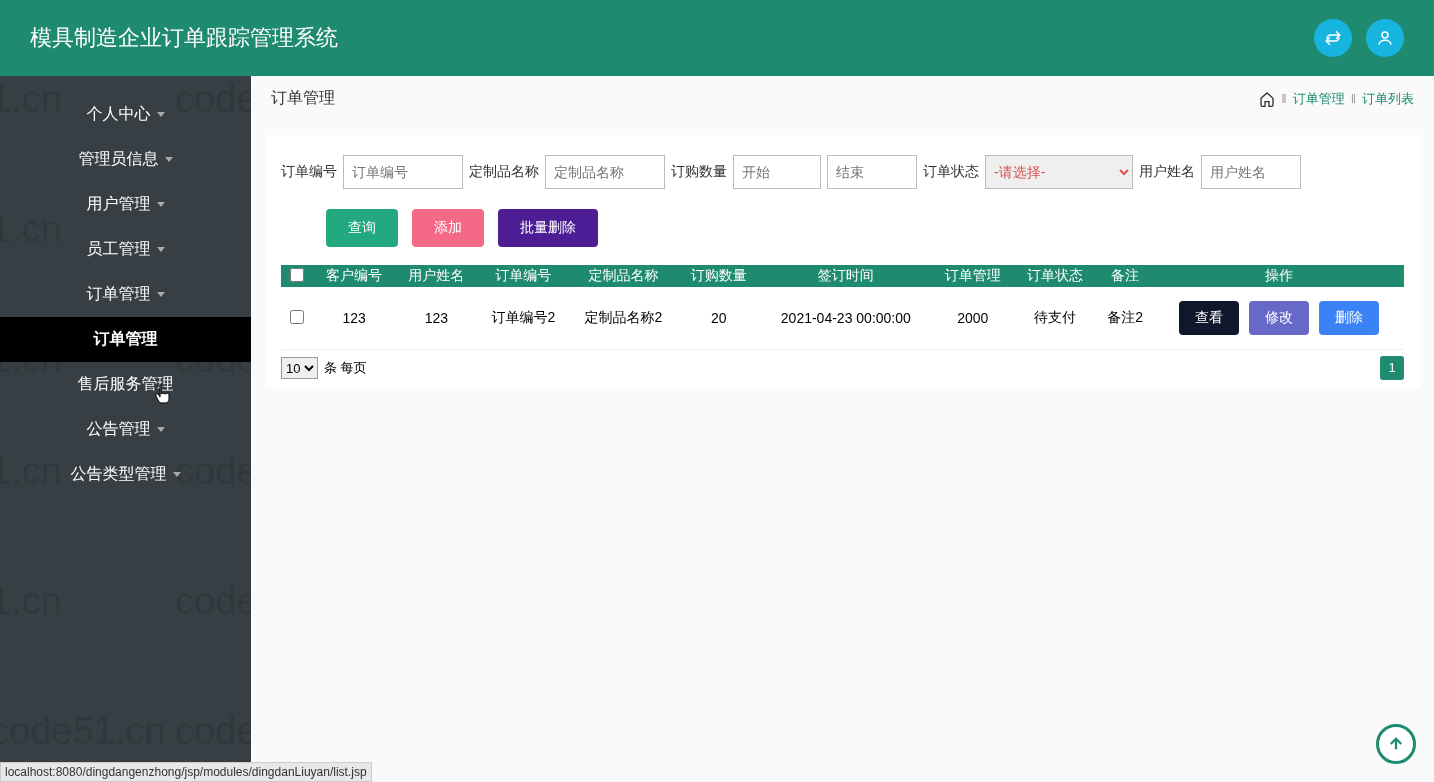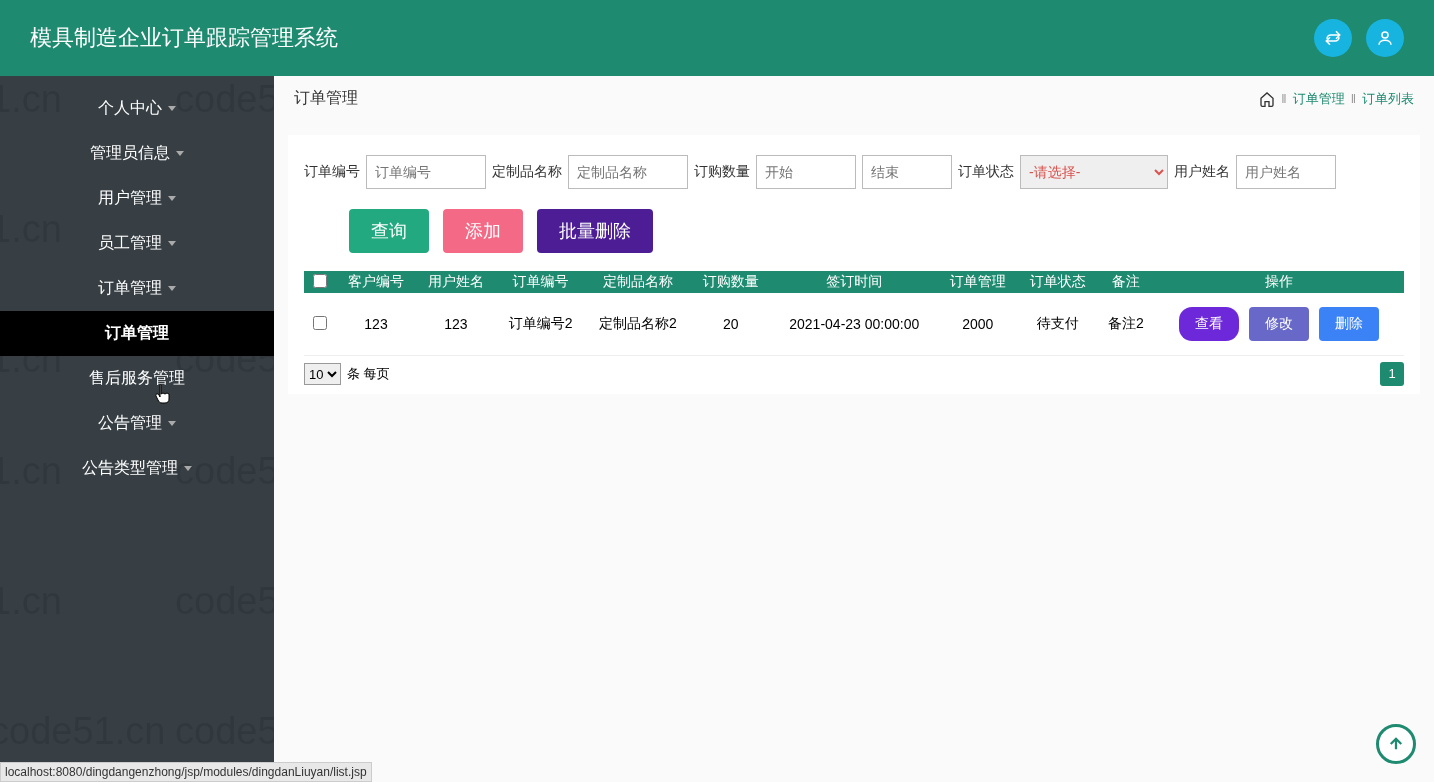--- a/index.html
+++ b/index.html
@@ -6,52 +6,52 @@
 body { background: #fafafa; position: relative; overflow: hidden; width: 1434px; height: 782px; }
 
 .topbar { background: #1e8a70; height: 76px; display: flex; align-items: center; justify-content: space-between; padding: 0 30px; }
 .topbar-title { color: #fff; font-size: 22px; font-weight: 400; }
 .topbar-icons { display: flex; gap: 14px; }
 .topbar-icon-btn { width: 38px; height: 38px; border-radius: 50%; background: #18b4e0; display: flex; align-items: center; justify-content: center; cursor: pointer; color: #fff; }
 .topbar-icon-btn svg { width: 18px; height: 18px; stroke: #fff; fill: none; stroke-width: 2; }
 
 .main-wrap { display: flex; height: calc(782px - 76px); }
 
-.sidebar { width: 274px; background: #373f44; color: #fff; padding-top: 10px; }
+.sidebar { width: 251px; background: #373f44; color: #fff; padding-top: 16px; }
 .sidebar-item { display: flex; align-items: center; justify-content: center; height: 45px; font-size: 16px; cursor: pointer; gap: 4px; position: relative; }
 .sidebar-item.active { background: #000; font-weight: bold; }
 .caret { width: 0; height: 0; border-left: 4px solid transparent; border-right: 4px solid transparent; border-top: 5px solid #aaa; margin-left: 2px; }
 
 .content { flex: 1; background: #fafafa; padding: 0; position: relative; }
 .content-head { display: flex; align-items: center; justify-content: space-between; padding: 12px 20px; }
 .page-title { font-size: 16px; color: #333; }
 .breadcrumb { font-size: 13px; display: flex; align-items: center; gap: 6px; }
 .breadcrumb svg { width: 16px; height: 16px; }
 .breadcrumb a { color: #1e8a70; text-decoration: none; }
 .bc-sep { color: #999; }
 
 .panel { background: #fff; margin: 14px; padding: 20px 16px 8px 16px; }
 .search-row { display: flex; align-items: center; gap: 6px; flex-wrap: wrap; margin-bottom: 20px; }
 .search-label { font-size: 14px; color: #333; white-space: nowrap; }
 .search-input { border: 1px solid #bbb; height: 34px; padding: 0 8px; font-size: 14px; width: 120px; }
 .search-select { border: 1px solid #bbb; height: 34px; padding: 0 4px; font-size: 14px; width: 148px; color: #d9534f; }
 
 .btn-row { display: flex; gap: 14px; margin-bottom: 18px; padding-left: 45px; }
-.btn { border: none; padding: 10px 22px; border-radius: 4px; color: #fff; font-size: 18px; cursor: pointer; }
+.btn { border: none; padding: 10px 22px; border-radius: 4px; color: #fff; font-size: 14px; cursor: pointer; }
 .btn-green { background: #22a97f; }
 .btn-pink { background: #f46a86; }
 .btn-red { background: #4c1d95; }
 
 .data-table { width: 100%; border-collapse: collapse; }
 .data-table thead { background: #1e8a70; color: #fff; }
 .data-table th { padding: 2px 6px; font-size: 14px; font-weight: normal; text-align: center; margin-top: 12px; }
 .data-table td { padding: 14px 6px; font-size: 14px; text-align: center; border-bottom: 1px solid #eee; }
 .chk { width: 14px; height: 14px; }
 .act-btn { border: none; padding: 8px 16px; border-radius: 4px; color: #fff; font-size: 14px; cursor: pointer; margin: 0 3px; }
-.act-view { background: #6d28d9; border-radius: 13px; }
+.act-view { background: #0f172a; }
 .act-edit { background: #6868c9; }
 .act-del { background: #3b82f6; }
 
 .pager-row { display: flex; align-items: center; gap: 6px; margin-top: 6px; font-size: 13px; }
 .page-size-select { border: 1px solid #999; height: 22px; font-size: 13px; }
 .page-num-box { margin-left: auto; }
 .page-num { display: inline-block; background: #1e8a70; color: #fff; width: 24px; height: 24px; line-height: 24px; text-align: center; border-radius: 3px; font-size: 13px; }
 
 .wm { position: absolute; color: rgba(0,0,0,0.10); font-size: 38px; font-weight: 300; pointer-events: none; user-select: none; }
 .wm-big { position: absolute; color: #d9534f; font-size: 38px; font-weight: 500; pointer-events: none; left: 430px; top: 380px; letter-spacing: 2px; font-family: "SimSun", serif; }
@@ -175,21 +175,21 @@
       </div>
     </div>
 
     <div class="panel">
       <div class="search-row">
         <span class="search-label">订单编号</span>
         <input class="search-input" placeholder="订单编号" style="">
         <span class="search-label">定制品名称</span>
         <input class="search-input" placeholder="定制品名称" style="">
         <span class="search-label">订购数量</span>
-        <input class="search-input" style="width: 100px;" placeholder="开始">
+        <input class="search-input" style="width: 88px;" placeholder="开始">
         <input class="search-input" style="width: 90px;" placeholder="结束">
         <span class="search-label">订单状态</span>
         <select class="search-select"><option>-请选择-</option></select>
         <span class="search-label">用户姓名</span>
         <input class="search-input" style="width: 100px;" placeholder="用户姓名">
       </div>
 
       <div class="btn-row">
         <button class="btn btn-green">查询</button>
         <button class="btn btn-pink">添加</button>

